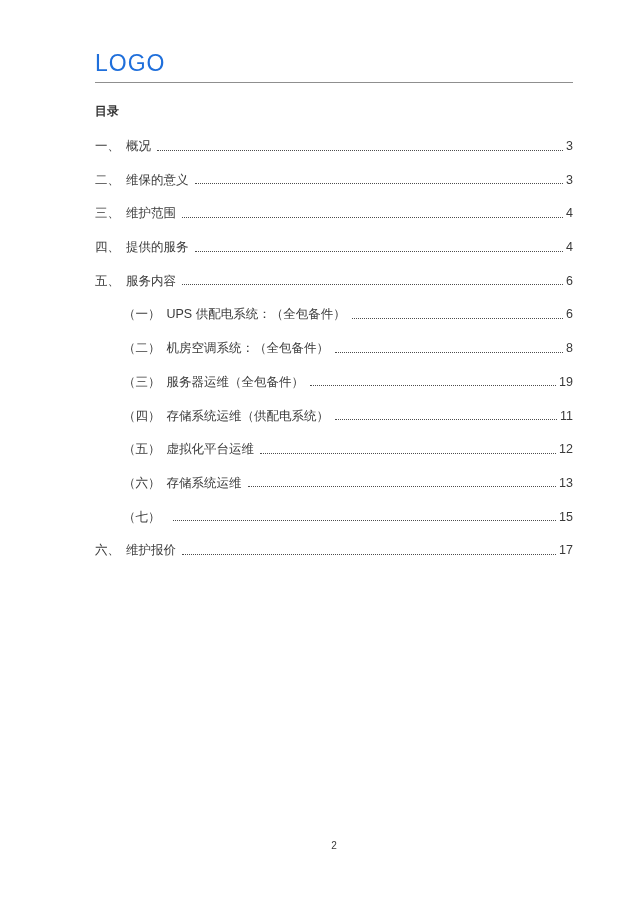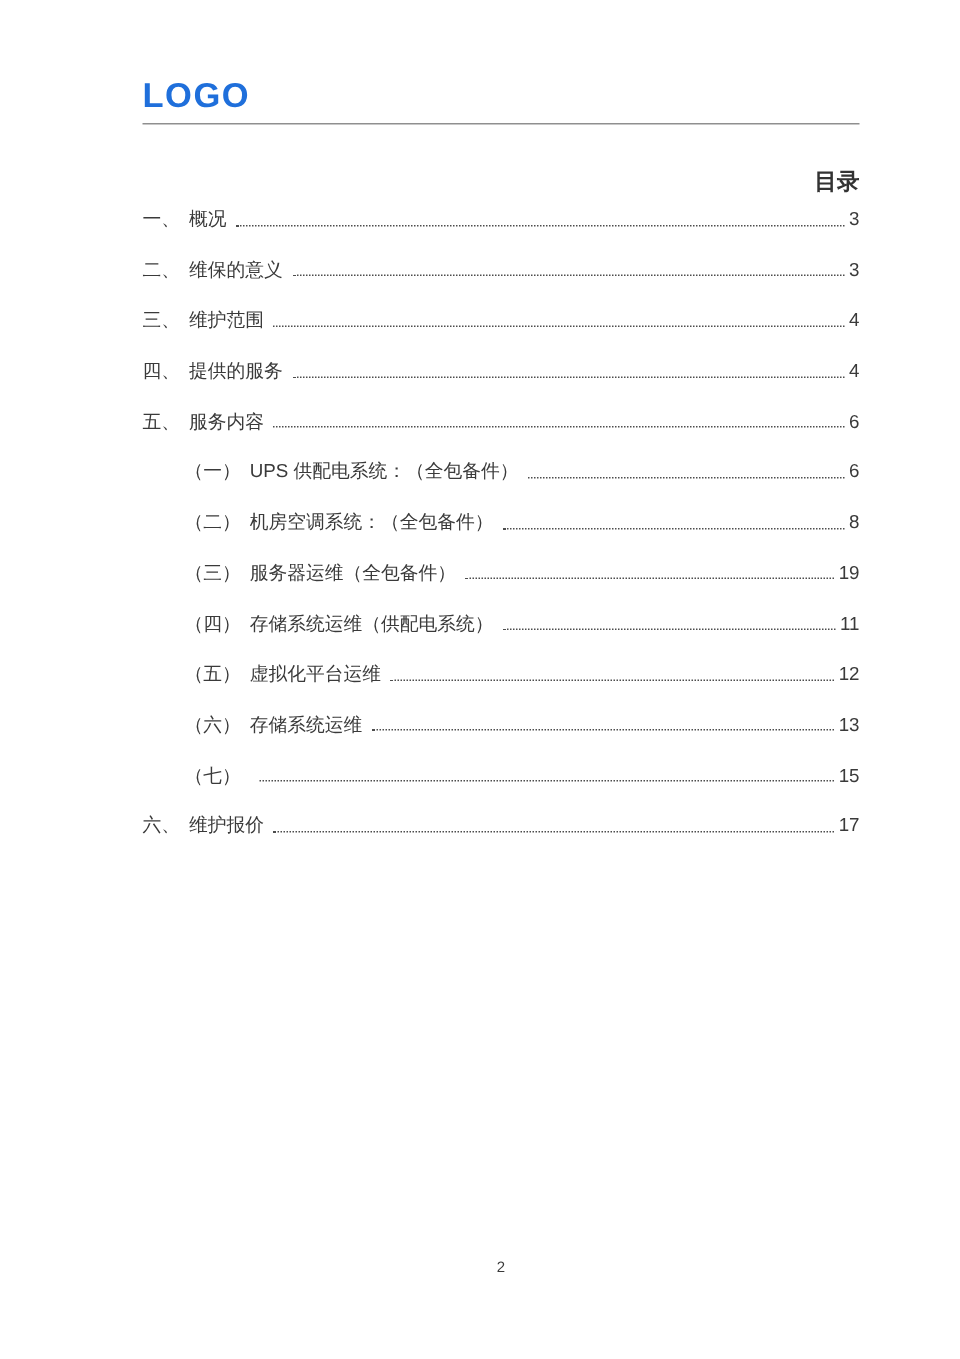--- a/index.html
+++ b/index.html
@@ -18,41 +18,41 @@
     position: relative;
     width: 640px;
     height: 906px;
     background: #ffffff;
   }
   .logo {
     position: absolute;
     left: 95px;
     top: 50px;
     font-size: 23px;
-    font-weight: 700;
+    font-weight: 400;
     letter-spacing: 1px;
     color: #1f6fdb;
     line-height: 26px;
   }
   .header-rule {
     position: absolute;
     left: 95px;
     top: 82px;
     width: 478px;
     height: 0;
     border-top: 1.5px solid #8f8f8f;
   }
   .toc-title {
     position: absolute;
     left: 95px;
-    top: 114px;
+    top: 103px;
     width: 478px;
     margin: 0;
-    text-align: right;
-    font-size: 15px;
+    text-align: left;
+    font-size: 12px;
     font-weight: bold;
     color: #333333;
     line-height: 16px;
   }
   .toc {
     position: absolute;
     left: 95px;
     top: 140px;
     width: 478px;
   }

